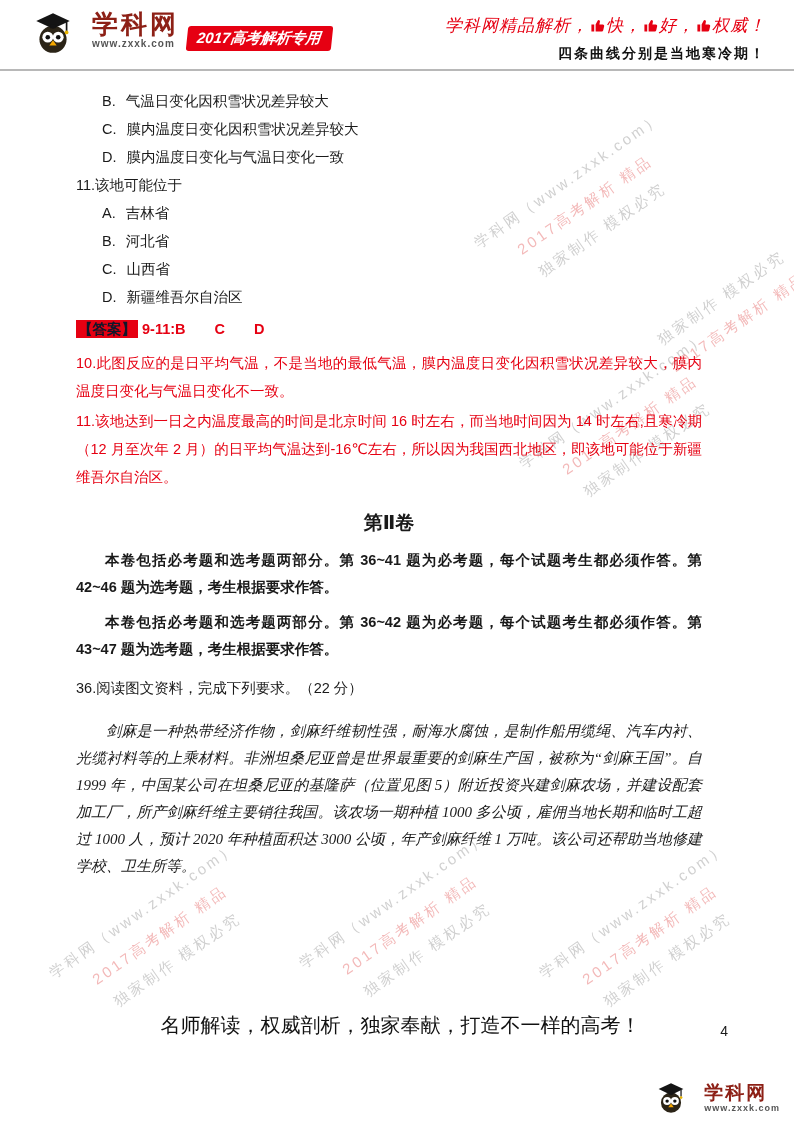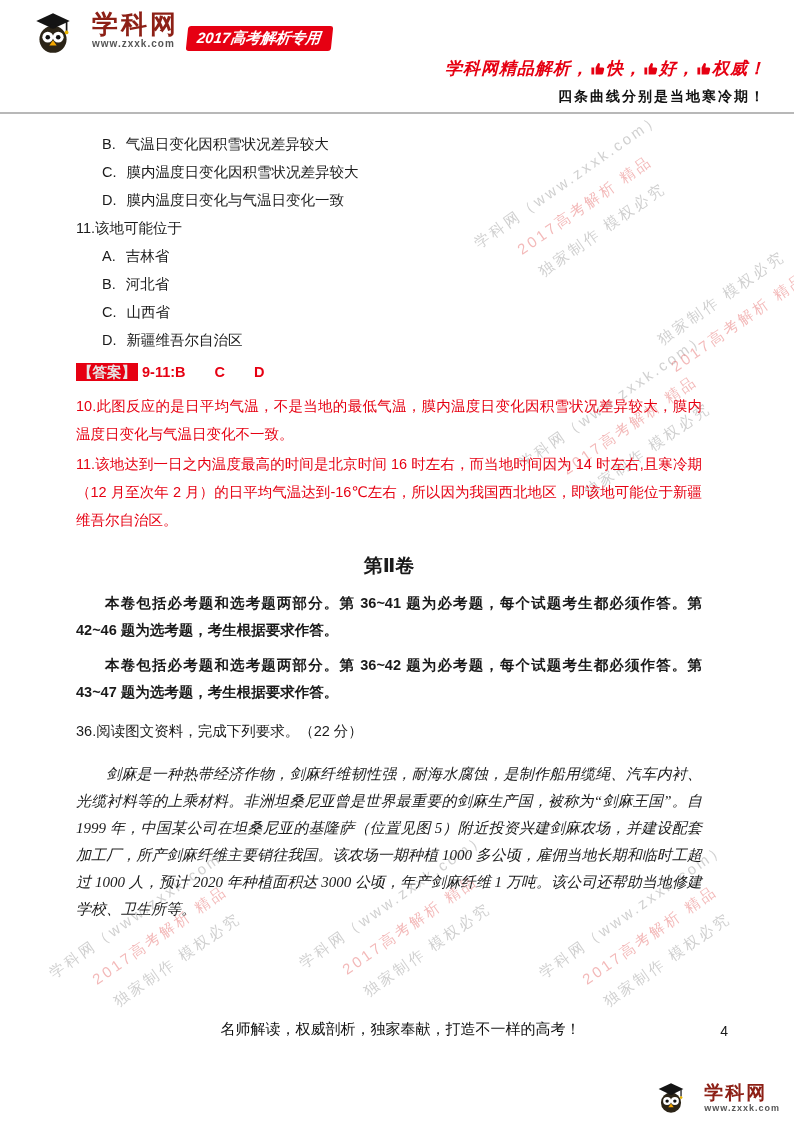--- a/index.html
+++ b/index.html
@@ -27,41 +27,41 @@
   .logo-url { font-size: 10px; color: #555; letter-spacing: 1px; font-weight: bold; }
   .promo-banner {
     display: inline-block; margin: 16px 0 0 8px;
     background: #e60012; color: #fff;
     font-size: 15px; font-weight: bold; font-style: italic;
     padding: 3px 12px 3px 10px; border-radius: 3px;
     transform: skewX(-6deg);
   }
   .header-right { text-align: right; padding-top: 4px; }
   .slogan-main {
-    color: #e60012; font-weight: bold; font-style: italic;
-    font-size: 17px; letter-spacing: 1px; white-space: nowrap; margin-top: 43px;
+    color: #e60012; font-weight: normal; font-style: italic;
+    font-size: 17px; letter-spacing: 1px; white-space: nowrap;
   }
   .thumb { width: 15px; height: 15px; vertical-align: -2px; margin: 0 1px; }
   .slogan-sub { margin-top: 8px; font-size: 14px; font-weight: bold; color: #111; letter-spacing: 2px; }
   
   .content { position: relative; z-index: 1; padding: 16px 92px 0 76px; font-size: 14.5px; line-height: 28px; }
   .option-row { padding-left: 26px; }
   .option-label { margin-right: 10px; }
   .question-stem { padding-left: 0; }
   .answer-row { margin: 4px 0 6px 0; color: #e60012; font-weight: bold; }
-  .answer-badge { background: #e60012; color: #e5e5e5; font-weight: bold; padding: 1px 2px; margin-right: 4px; }
+  .answer-badge { background: #e60012; color: #0f172a; font-weight: bold; padding: 1px 2px; margin-right: 4px; }
   .analysis { color: #e60012; text-align: justify; line-height: 28px; margin-top: 2px; }
   .section-title { text-align: center; font-weight: bold; margin: 18px 0 10px 0; font-size: 19px; }
   .intro { font-weight: bold; text-indent: 2em; text-align: justify; line-height: 27px; margin-bottom: 8px; }
   .q36 { margin-top: 12px; line-height: 27px; }
   .passage { font-style: italic; text-indent: 2em; text-align: justify; line-height: 27px; margin-top: 16px; font-family: "Liberation Serif", "DejaVu Serif", serif; font-size: 15px; }
   
   .footer-slogan {
     position: absolute; left: 7px; right: 0; bottom: 84px;
-    text-align: center; font-size: 15px; color: #111; z-index: 2;
+    text-align: center; font-size: 20px; color: #111; z-index: 2;
   }
   .page-number { position: absolute; right: 66px; bottom: 84px; font-size: 14px; z-index: 2; }
   .footer-logo { position: absolute; right: 14px; bottom: 8px; display: flex; align-items: center; z-index: 2; }
   .footer-logo .owl { width: 34px; height: 34px; }
   .footer-logo .logo-title { font-size: 19px; line-height: 20px; letter-spacing: 2px; }
   .footer-logo .logo-url { font-size: 9px; }
   
   .wm {
     position: absolute; z-index: 0; width: 260px;
     transform: rotate(-35deg); transform-origin: center;

